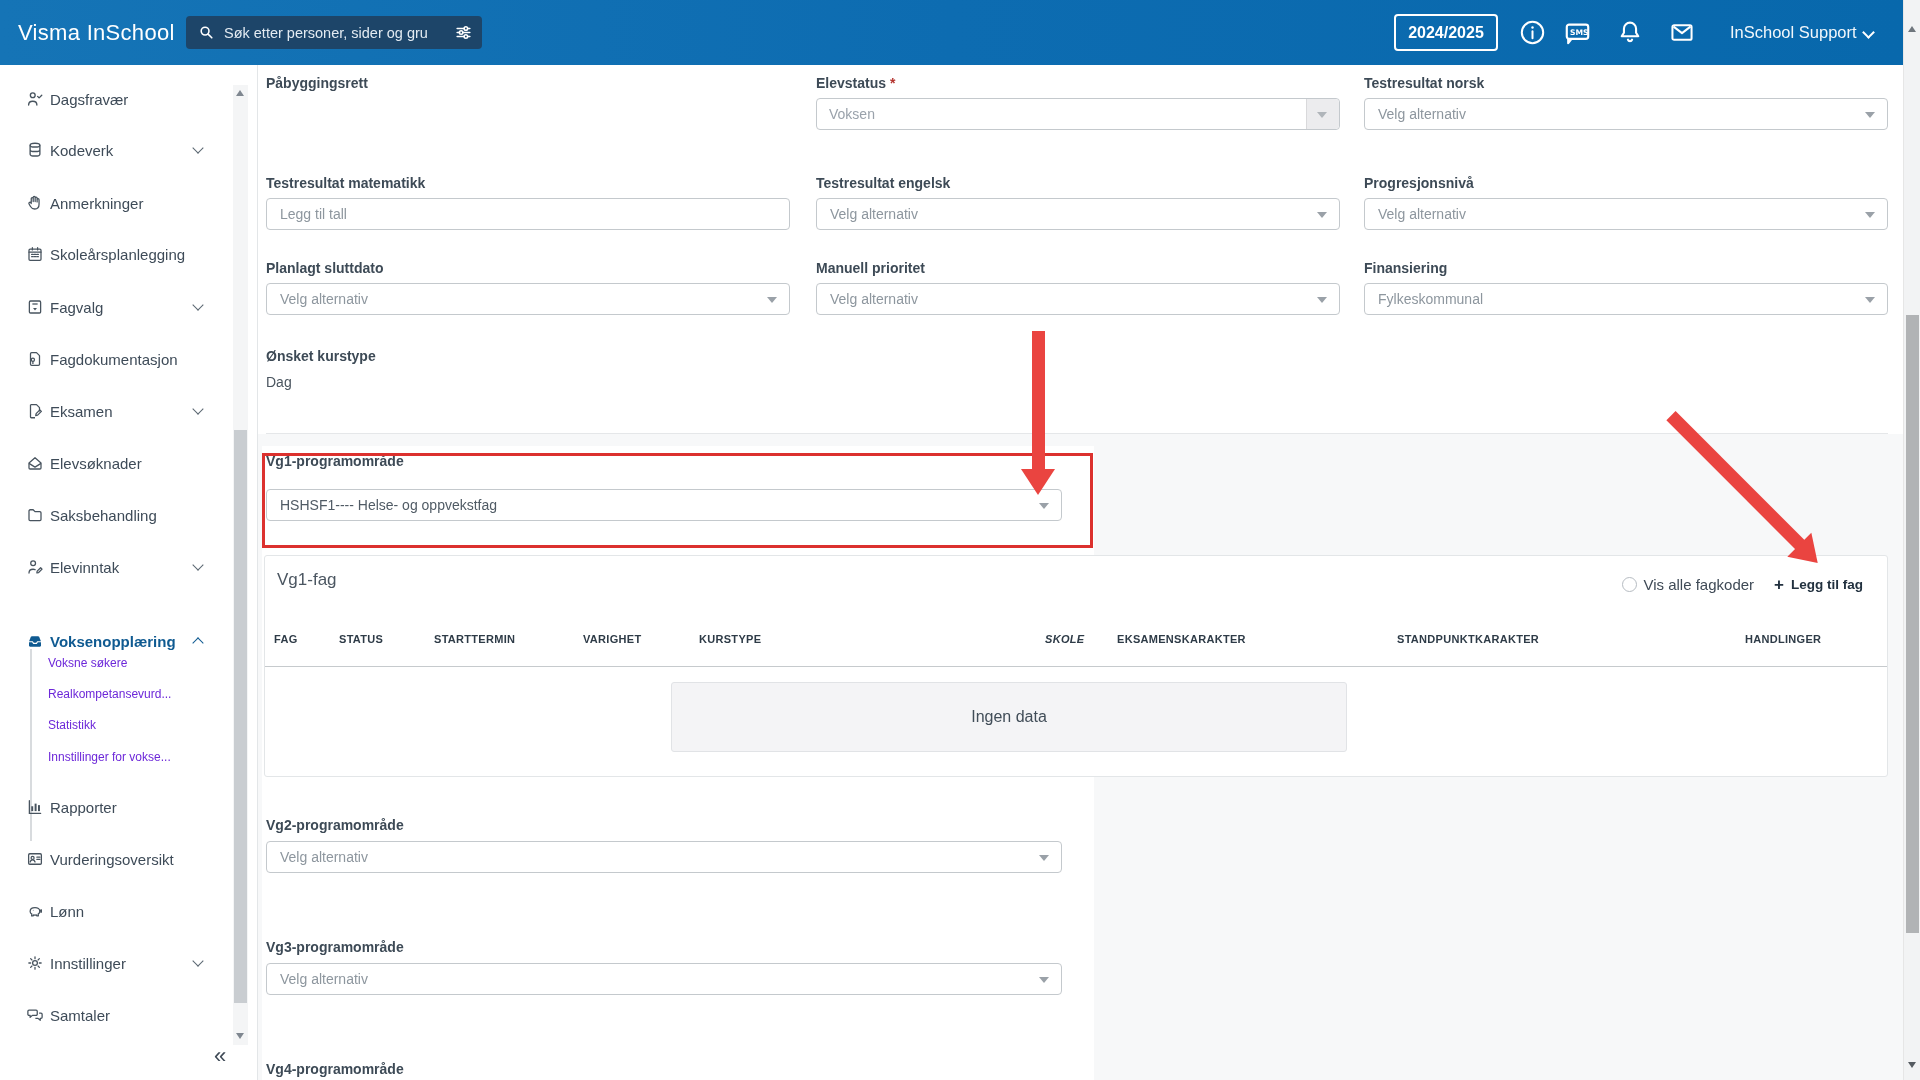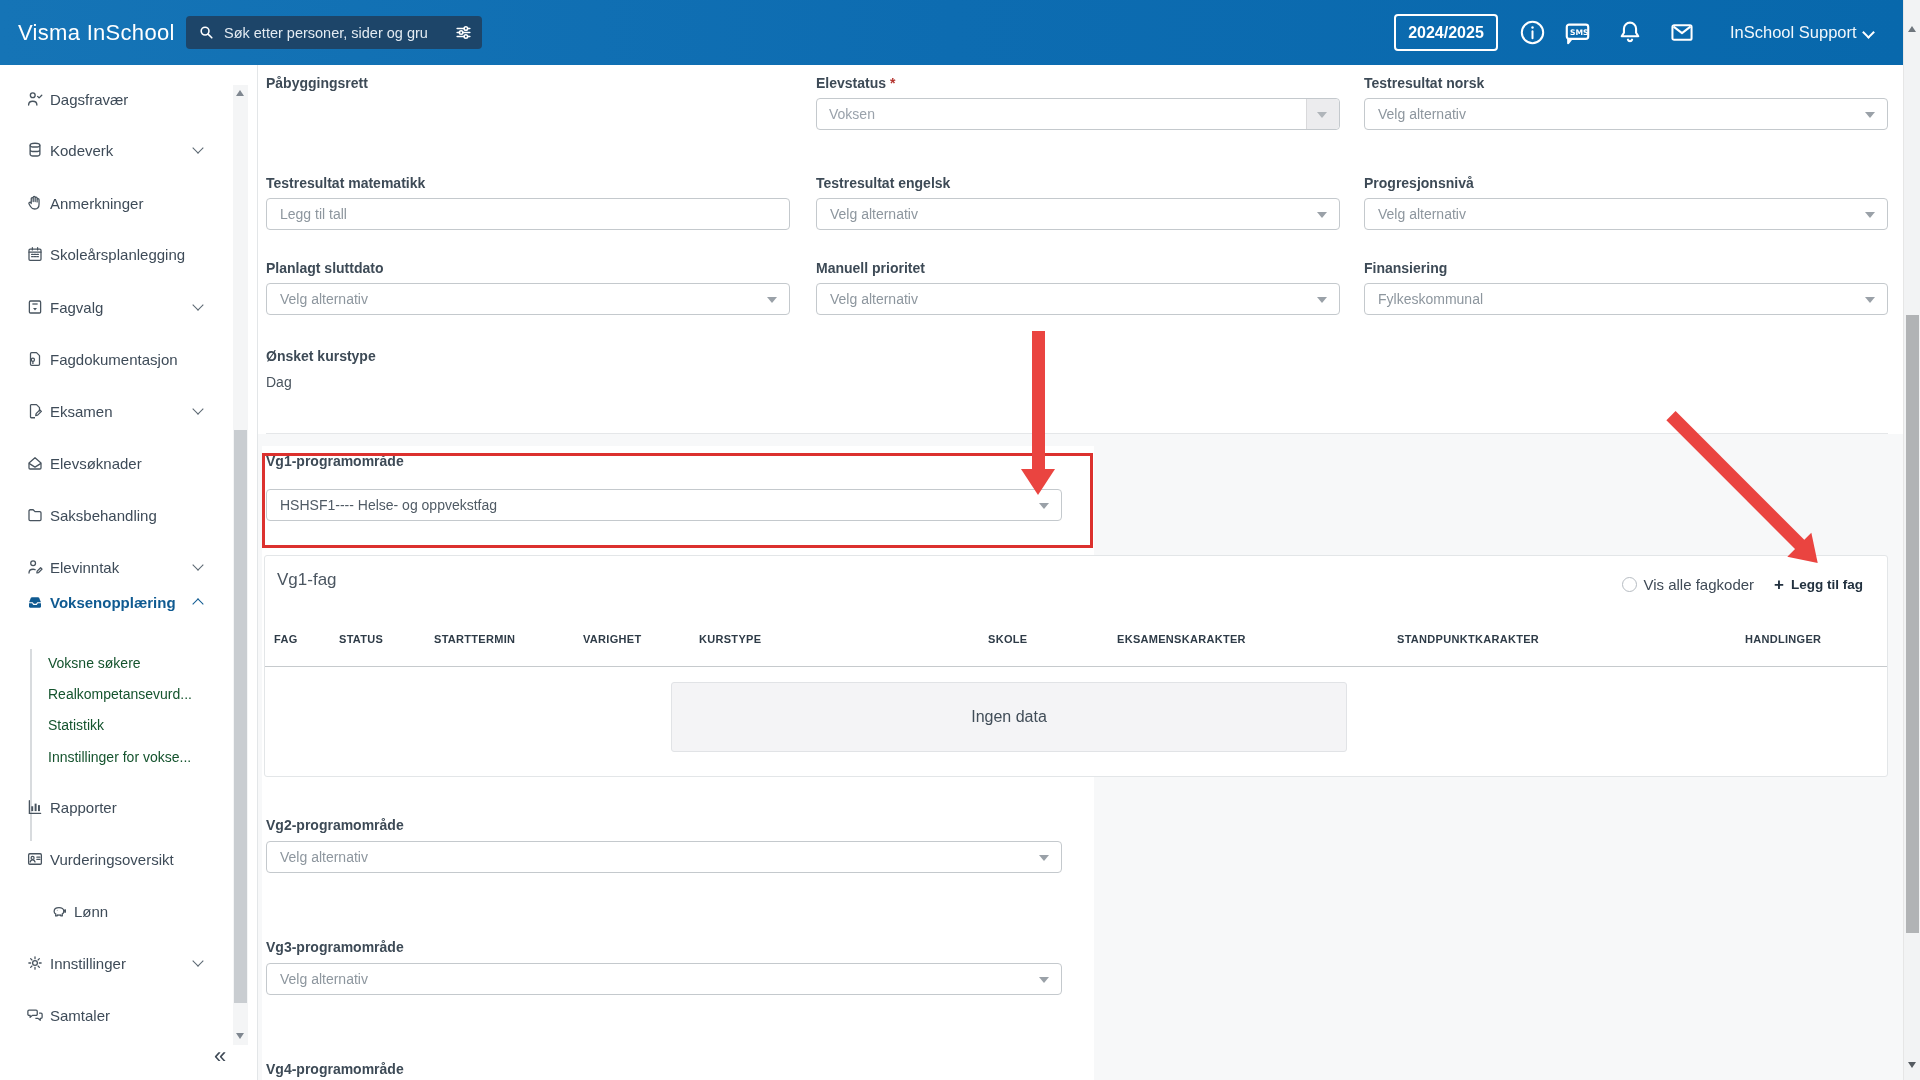--- a/index.html
+++ b/index.html
@@ -41,21 +41,21 @@
   .side-item { position:absolute; left:0; width:232px; height:30px; display:flex;
     align-items:center; padding-left:50px; cursor:pointer; color:#3e4b58; font-size:15px; }
   .side-item svg { position:absolute; left:26px; top:6px; color:#48545f; }
   .side-item.active { color:#0f5a91; font-weight:700; }
   .side-item.active svg { color:#0f5a91; }
   .chev-g { position:absolute; left:194px; width:8px; height:8px;
     border-right:1.8px solid #5a6671; border-bottom:1.8px solid #5a6671; }
   .chev-g.down { transform:rotate(45deg); margin-top:-4px; }
   .chev-g.up { transform:rotate(225deg); margin-top:4px; border-color:#0f5a91; }
   .subline { position:absolute; left:30px; top:584px; width:2px; height:192px; background:#d8dbde; }
-  .sub-item { position:absolute; left:48px; font-size:14px; color:#14532d;
+  .sub-item { position:absolute; left:48px; font-size:12px; color:#6d28d9;
     line-height:20px; cursor:pointer; white-space:nowrap; }
   .side-sb { position:absolute; left:233px; top:20px; width:15px; height:960px; background:#f4f5f6; }
   .side-sb .thumb { position:absolute; left:1px; top:345px; width:13px; height:573px; background:#c9cdd1; }
   .collapse { position:absolute; left:214px; top:978px; font-size:22px; color:#3f4a56; cursor:pointer; }
 
   
   .main { position:absolute; left:258px; top:65px; width:1645px; height:1015px;
     background:#fff; overflow:hidden; }
   .lowband { position:absolute; left:0; right:0; top:369px; bottom:0; background:#f7f8f9; }
   .panel { position:absolute; left:4px; top:381px; width:832px; bottom:0; background:#fff; }
@@ -240,21 +240,21 @@
   <div class="side-item" style="top:487px;">
     <svg width="18" height="18" viewBox="0 0 24 24" fill="none" stroke="currentColor" stroke-width="1.7" stroke-linecap="round" stroke-linejoin="round">
         <circle cx="9.5" cy="7" r="3.2"></circle>
         <path d="M4 20c0-3 2.5-5 5.5-5 1 0 2 .2 2.8.6"></path>
         <path d="M14.5 19.8l.4-2.3 4.6-4.6 1.9 1.9-4.6 4.6z"></path>
       </svg>
     <span>Elevinntak</span>
     <span class="chev-g down"></span>
   </div>
 
-  <div class="side-item active" style="top:522px;">
+  <div class="side-item active" style="top:561px;">
     <svg width="18" height="18" viewBox="0 0 24 24">
         <path fill="currentColor" d="M4 12.8l2.5-6.4c.2-.5.8-.9 1.4-.9h8.2c.6 0 1.2.4 1.4.9L20 12.8v5.2c0 .8-.7 1.5-1.5 1.5h-13C4.7 19.5 4 18.8 4 18v-5.2z"></path>
         <path fill="none" stroke="#fff" stroke-width="1.6" d="M4 13h4.6l1.5 2.2h3.8L15.4 13H20"></path>
       </svg>
     <span>Voksenopplæring</span>
     <span class="chev-g up"></span>
   </div>
 
   <div class="subline"></div>
   <div class="sub-item" style="top:588px;">Voksne søkere</div>
@@ -275,21 +275,21 @@
   <div class="side-item" style="top:779px;">
     <svg width="18" height="18" viewBox="0 0 24 24" fill="none" stroke="currentColor" stroke-width="1.7" stroke-linecap="round" stroke-linejoin="round">
         <rect x="3.5" y="5" width="17" height="14" rx="1.5"></rect>
         <circle cx="8.8" cy="10.5" r="2"></circle>
         <path d="M5.5 16c.5-1.7 1.8-2.7 3.3-2.7s2.8 1 3.3 2.7"></path>
         <path d="M14.5 9.5h4M14.5 12.5h4"></path>
       </svg>
     <span>Vurderingsoversikt</span>
   </div>
 
-  <div class="side-item" style="top:831px;margin-left:24px;">
+  <div class="side-item" style="top:831px;">
     <svg width="18" height="18" viewBox="0 0 24 24" fill="none" stroke="currentColor" stroke-width="1.7" stroke-linecap="round" stroke-linejoin="round">
         <path d="M5.5 12.5c0-3 2.8-5 6.5-5 3.6 0 6.5 2 6.5 4.8 0 1.7-.9 3-2.3 3.9l.3 2.3h-2.2l-.4-1.2a9.5 9.5 0 01-3.8 0l-.4 1.2H7.5l.3-2.4c-1.4-.8-2.3-2.1-2.3-3.6z"></path>
         <path d="M18.3 11.3l2.2-.9v3.2l-2.2-.7"></path>
         <circle cx="9.6" cy="11" r=".6" fill="currentColor" stroke="none"></circle>
       </svg>
     <span>Lønn</span>
   </div>
 
   <div class="side-item" style="top:883px;">
     <svg width="18" height="18" viewBox="0 0 24 24" fill="none" stroke="currentColor" stroke-width="1.7" stroke-linecap="round">
@@ -359,21 +359,21 @@
       <span class="radio"></span>
       <span class="showall">Vis alle fagkoder</span>
       <span class="plus">+</span>
       <span class="addfag">Legg til fag</span>
     </div>
     <span class="th" style="left:9px;">FAG</span>
     <span class="th" style="left:74px;">STATUS</span>
     <span class="th" style="left:169px;">STARTTERMIN</span>
     <span class="th" style="left:318px;">VARIGHET</span>
     <span class="th" style="left:434px;">KURSTYPE</span>
-    <span class="th" style="left:723px;">SKOLE</span>
+    <span class="th" style="left:780px;font-style:italic;">SKOLE</span>
     <span class="th" style="left:852px;">EKSAMENSKARAKTER</span>
     <span class="th" style="left:1132px;">STANDPUNKTKARAKTER</span>
     <span class="th" style="left:1480px;">HANDLINGER</span>
     <div class="thline"></div>
     <div class="emptybox">Ingen data</div>
   </div>
 
   <div class="arrow2-wrap">
     <div class="arrow-shaft" style="left:11px; top:0; width:13px; height:183px;"></div>
     <div class="arrow-head" style="left:0; top:182px;"></div>

